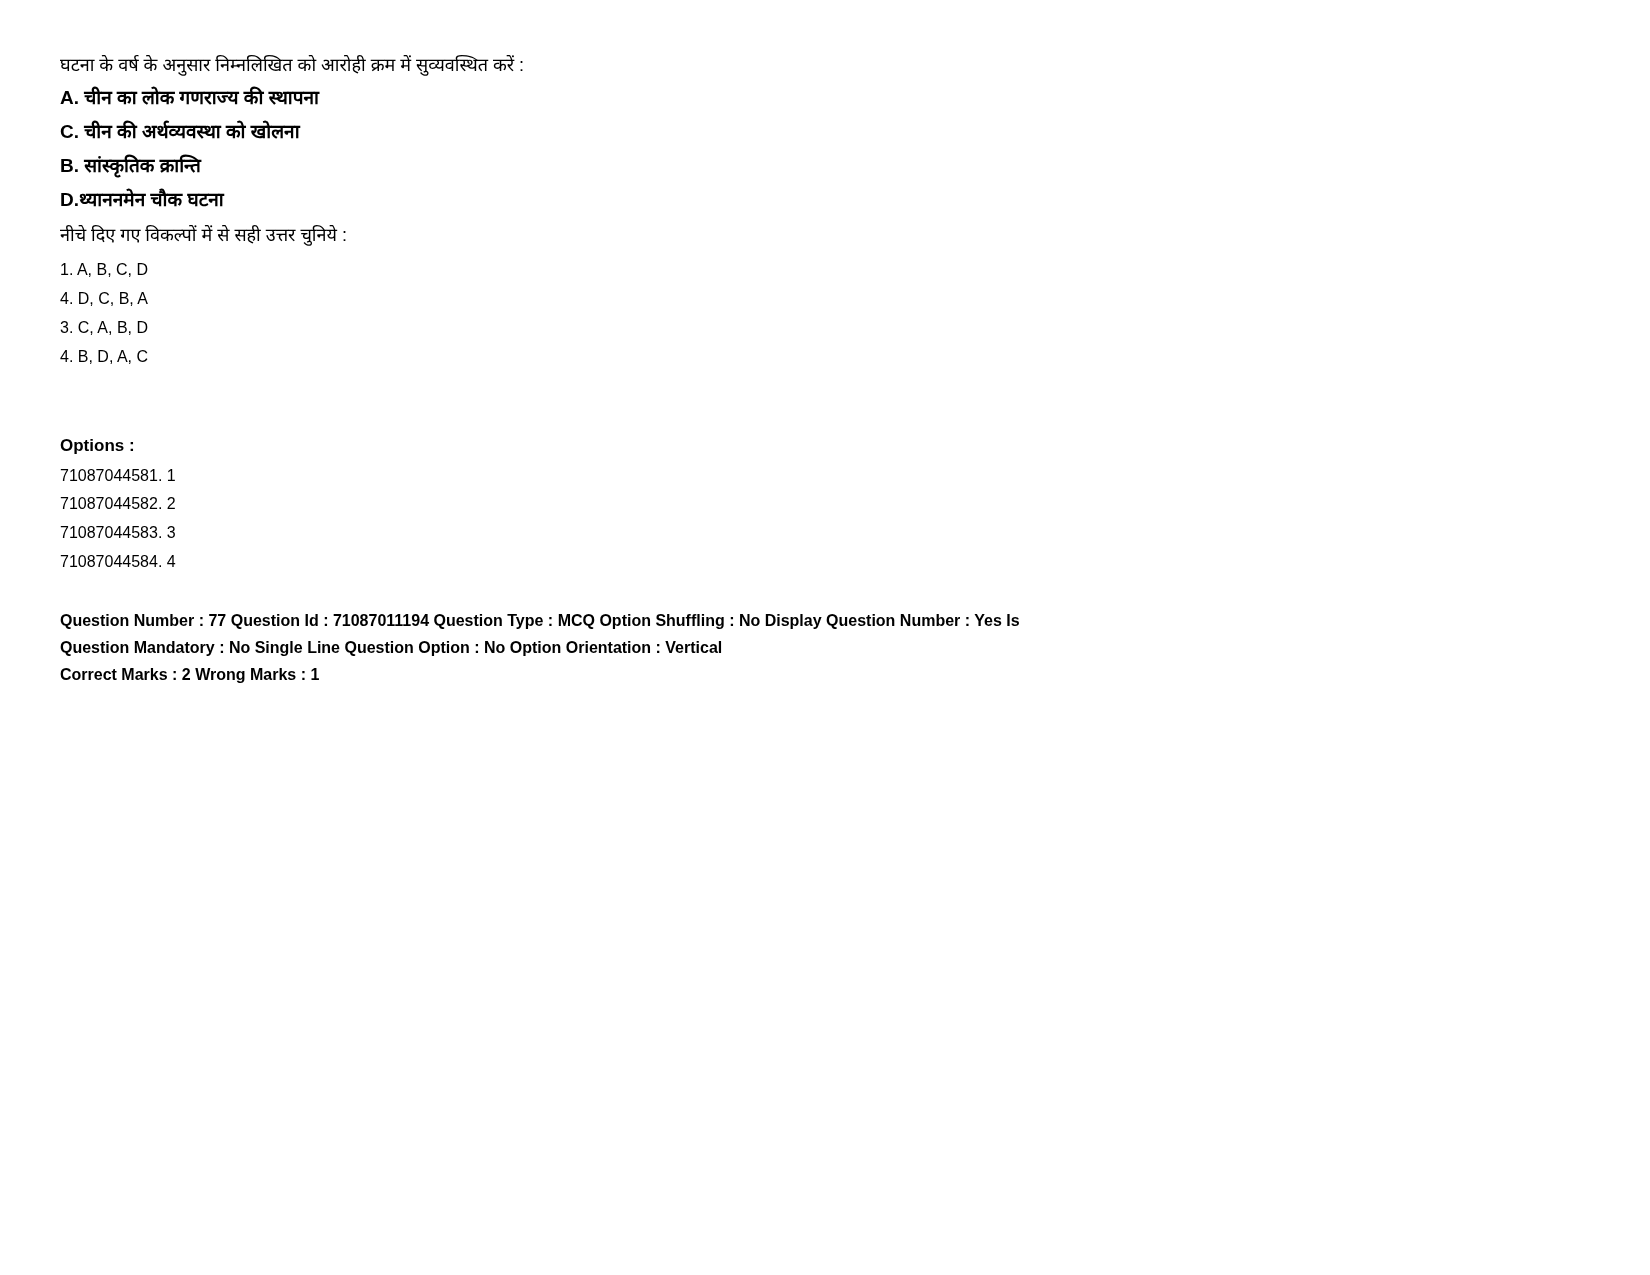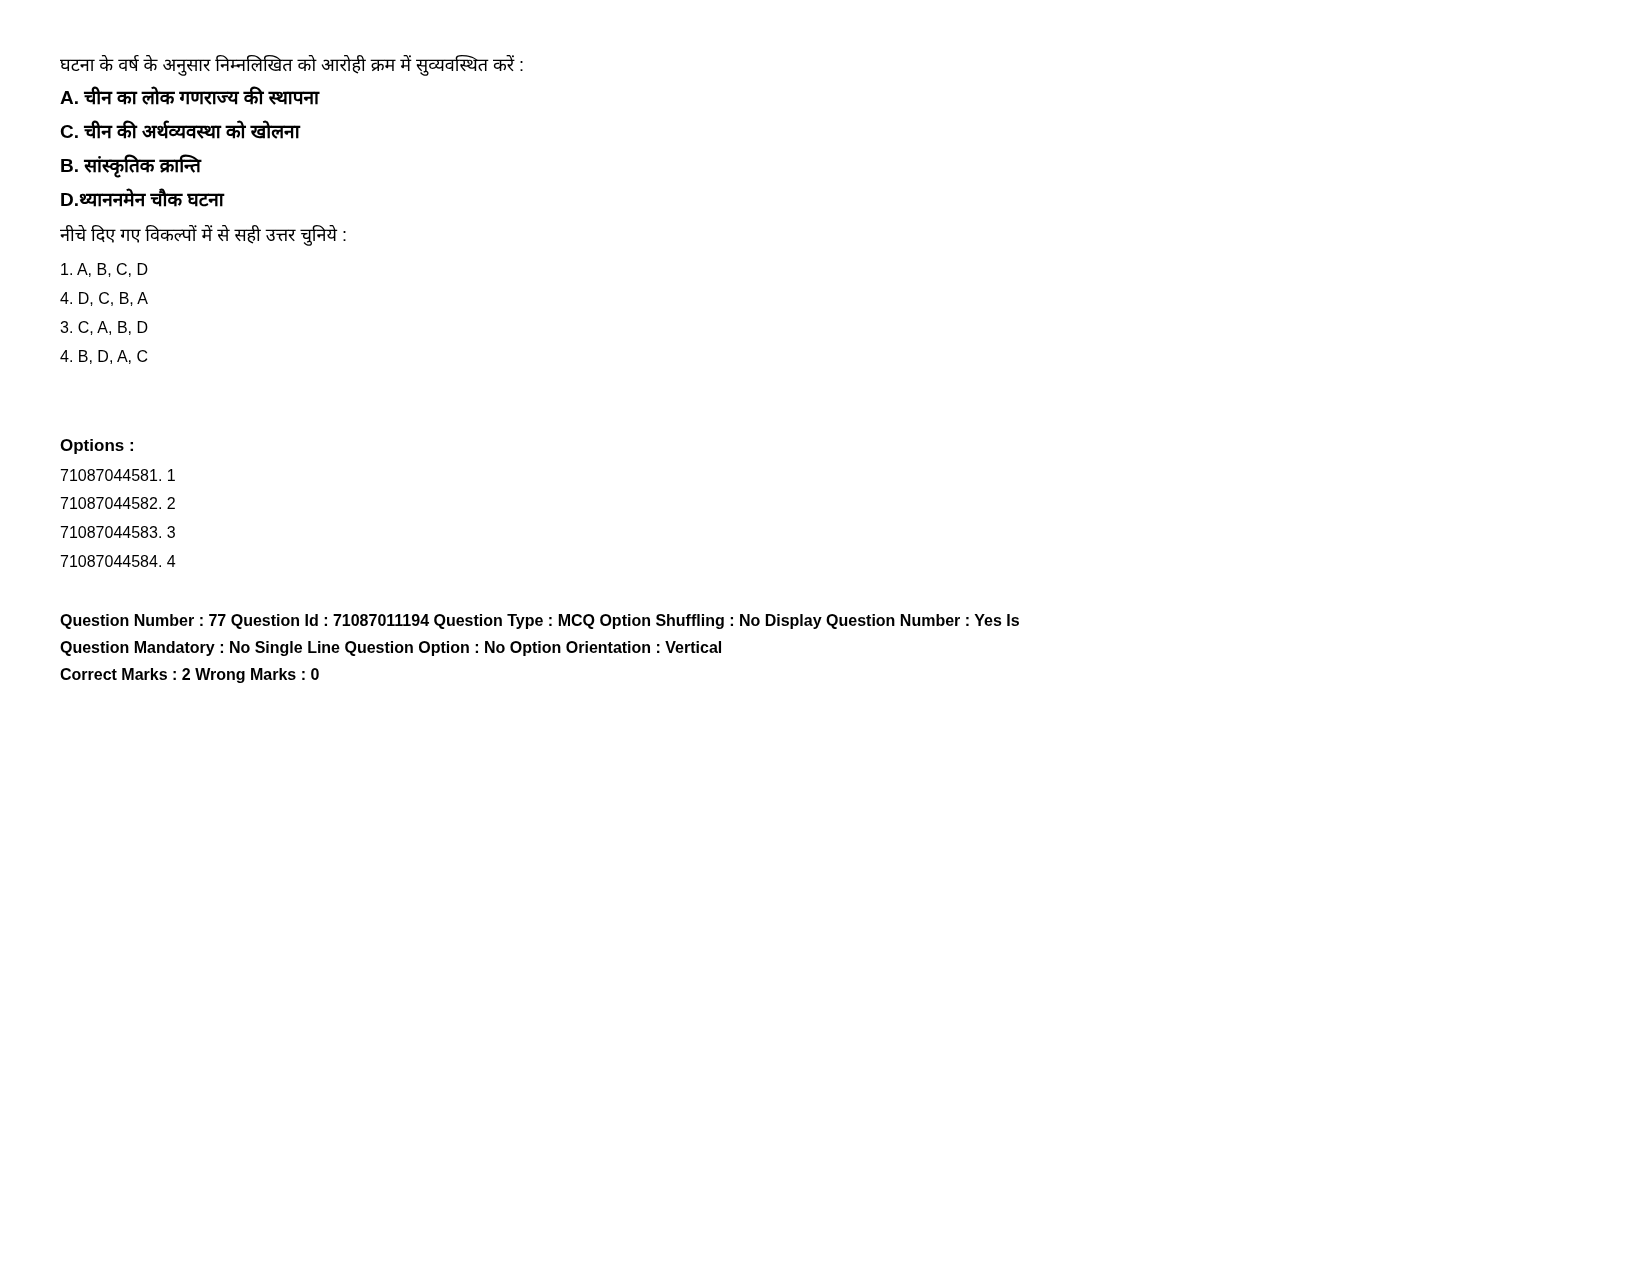--- a/index.html
+++ b/index.html
@@ -85,16 +85,16 @@
     <p class="options-label">Options :</p>
     <p class="option-id-item">71087044581. 1</p>
     <p class="option-id-item">71087044582. 2</p>
     <p class="option-id-item">71087044583. 3</p>
     <p class="option-id-item">71087044584. 4</p>
   </div>
 
   <div class="metadata">
     <p>Question Number : 77 Question Id : 71087011194 Question Type : MCQ Option Shuffling : No Display Question Number : Yes Is</p>
     <p>Question Mandatory : No Single Line Question Option : No Option Orientation : Vertical</p>
-    <p>Correct Marks : 2 Wrong Marks : 0</p>
+    <p>Correct Marks : 2 Wrong Marks : 1</p>
   </div>
 
 </div>
 
 </body></html>

